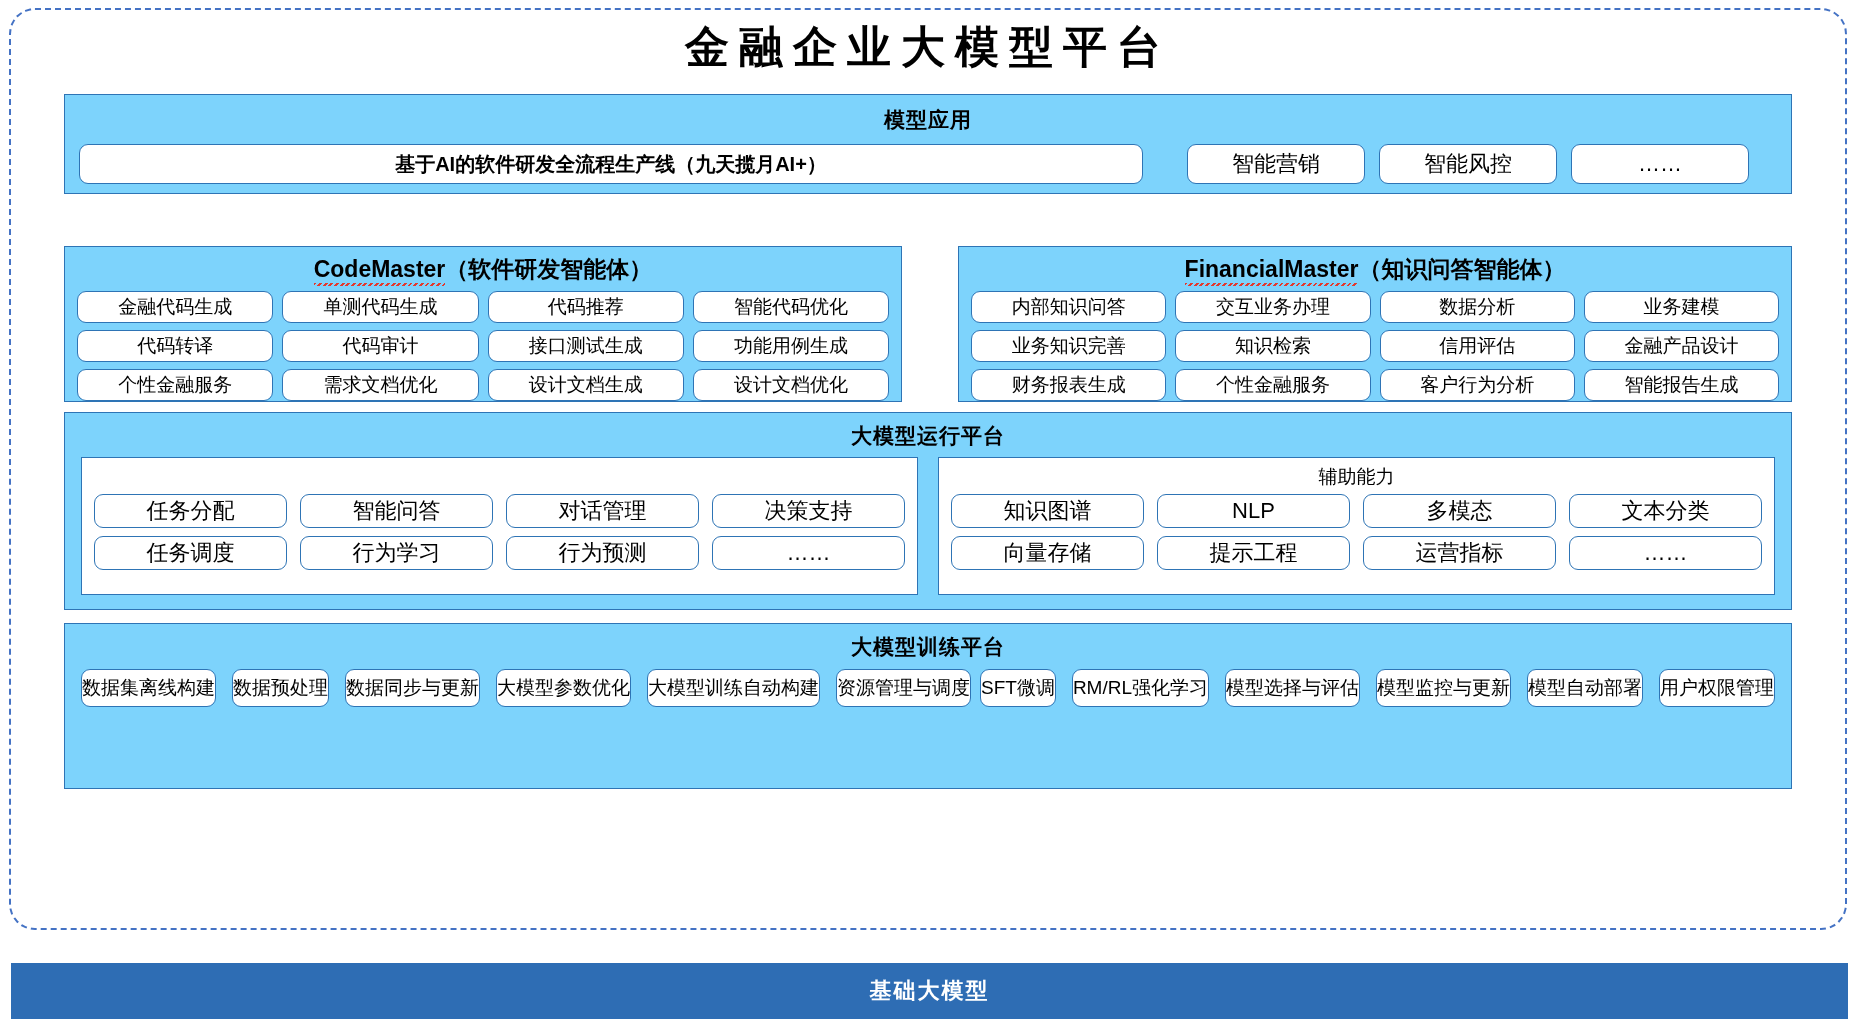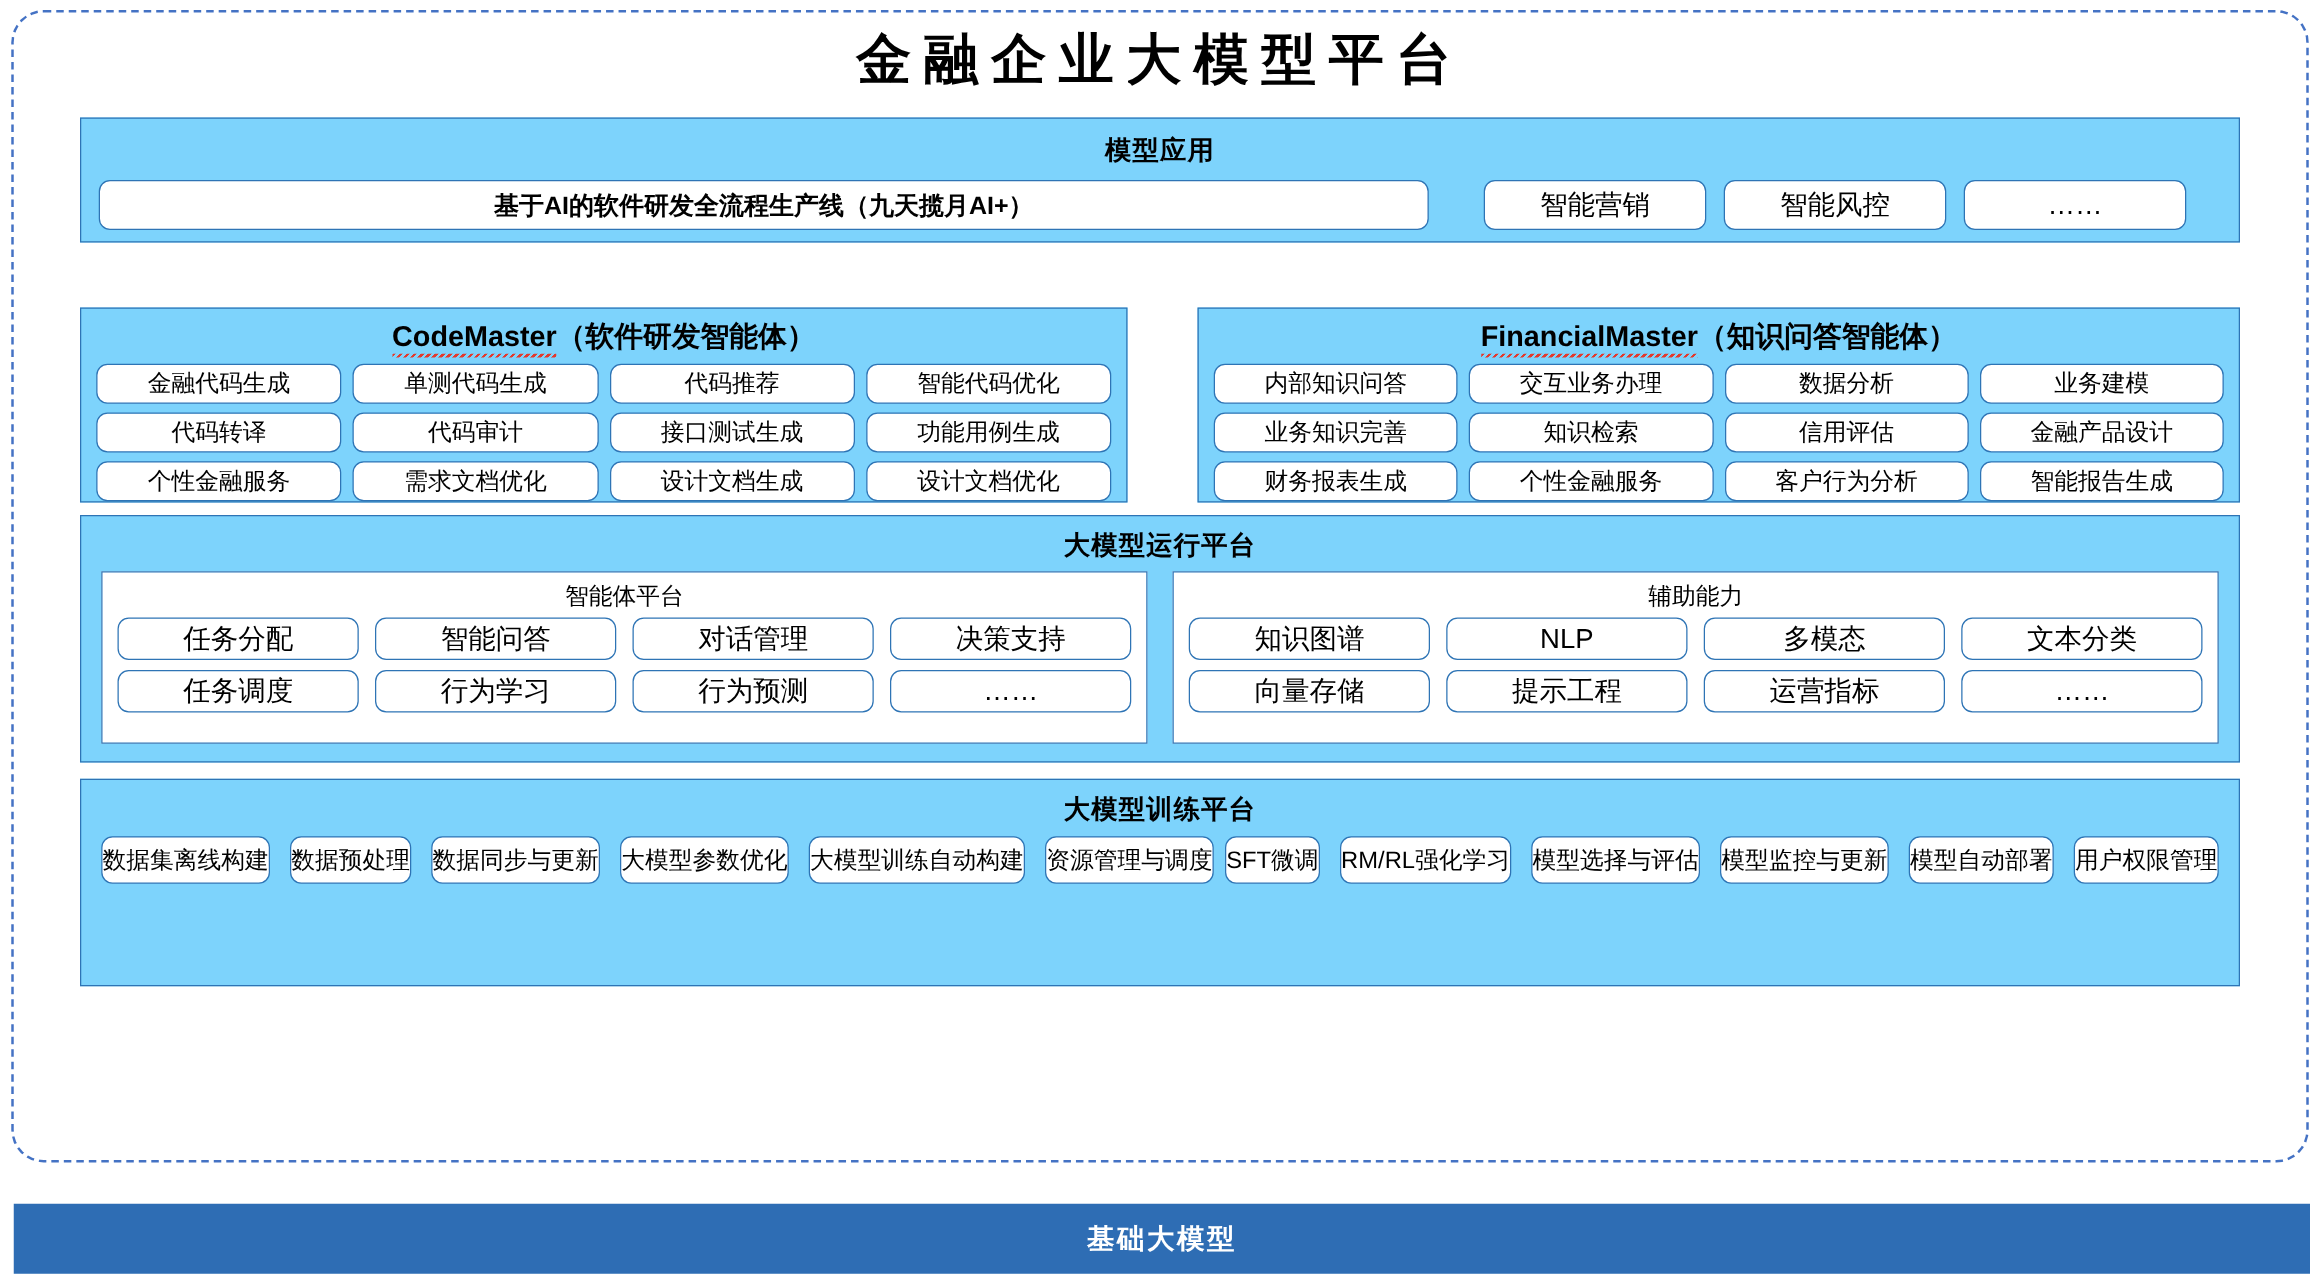--- a/index.html
+++ b/index.html
@@ -231,21 +231,20 @@
         <div class="chip">智能报告生成</div>
       </div>
     </div>
   </div>
 
   <div class="section" id="sec-run">
     <div class="section-title">大模型运行平台</div>
     <div class="run-cols">
 
       <div class="run-panel">
-        <div class="sub-title">智能体平台</div>
         <div class="run-grid">
           <div class="row">
             <div class="chip">任务分配</div>
             <div class="chip">智能问答</div>
             <div class="chip">对话管理</div>
             <div class="chip">决策支持</div>
           </div>
           <div class="row">
             <div class="chip">任务调度</div>
             <div class="chip">行为学习</div>

